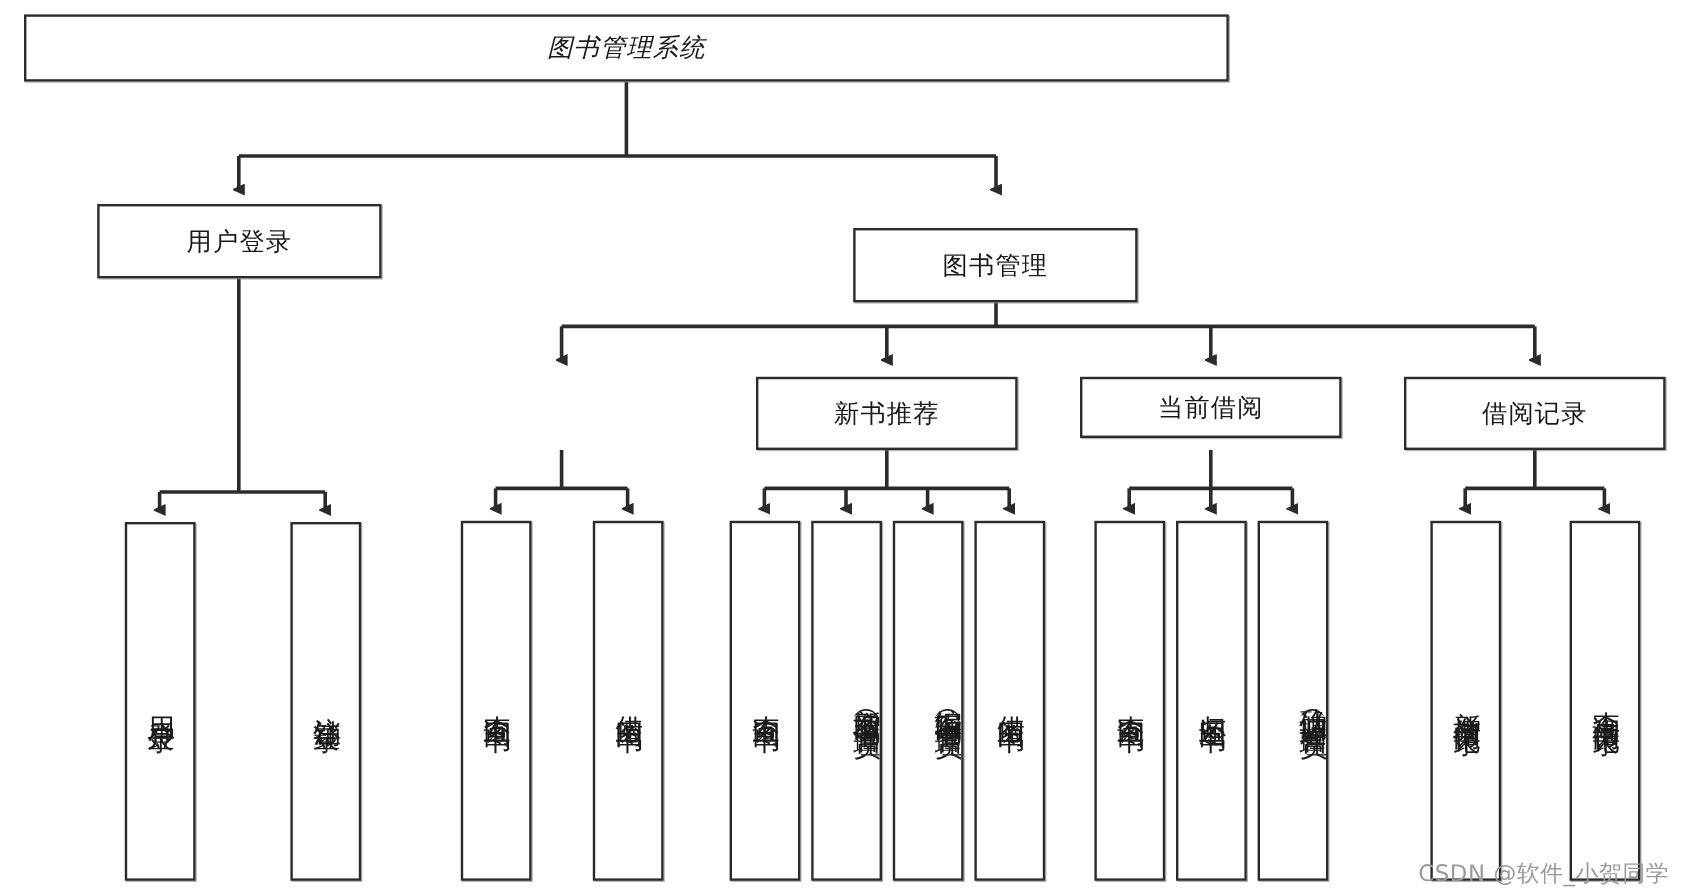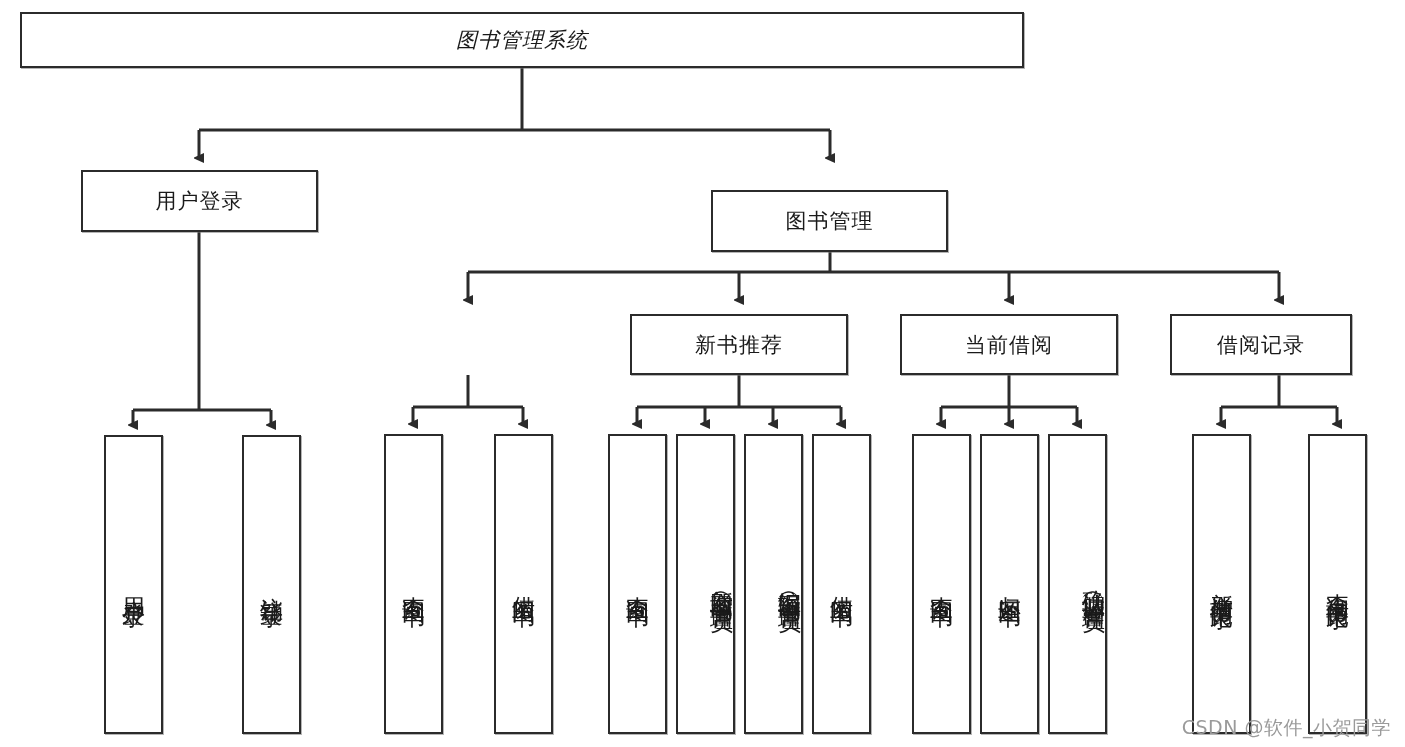--- a/index.html
+++ b/index.html
@@ -146,24 +146,24 @@
   <div class="node-box" style="left:81px; top:170px; width:237px; height:62px;">
     <span class="node-label-h">用户登录</span>
   </div>
   <div class="node-box" style="left:711px; top:170px; width:237px; height:62px;margin-top:20px;">
     <span class="node-label-h">图书管理</span>
   </div>
 
   <div class="node-box" style="left:630px; top:314px; width:218px; height:61px;">
     <span class="node-label-h">新书推荐</span>
   </div>
-  <div class="node-box" style="left:900px; top:314px; width:218px; height:61px;">
+  <div class="node-box" style="left:900px; top:314px; width:218px; height:51px;">
     <span class="node-label-h">当前借阅</span>
   </div>
-  <div class="node-box" style="left:1170px; top:314px; width:182px; height:61px;padding-left:36px;">
+  <div class="node-box" style="left:1170px; top:314px; width:218px; height:61px;padding-left:36px;">
     <span class="node-label-h">借阅记录</span>
   </div>
 
   <div class="leaf-box" style="left:104px; top:435px; width:59px; height:299px;">
     <span class="node-label-v centered">用户登录</span>
   </div>
   <div class="leaf-box" style="left:242px; top:435px; width:59px; height:299px;">
     <span class="node-label-v centered">注销登录</span>
   </div>
 

